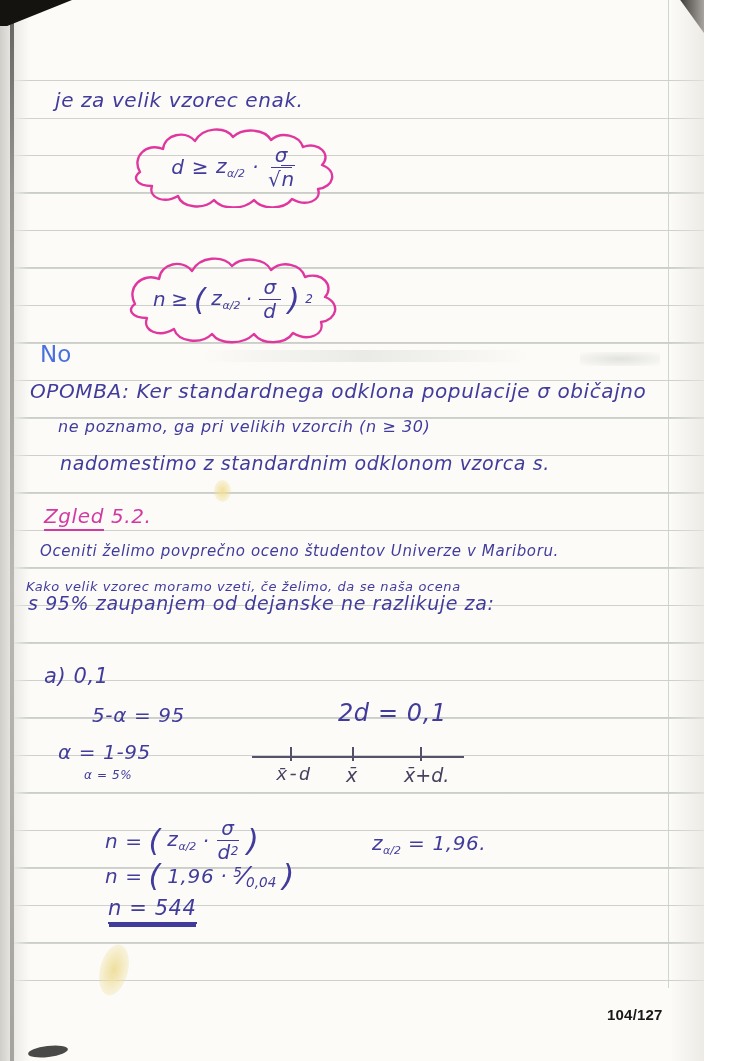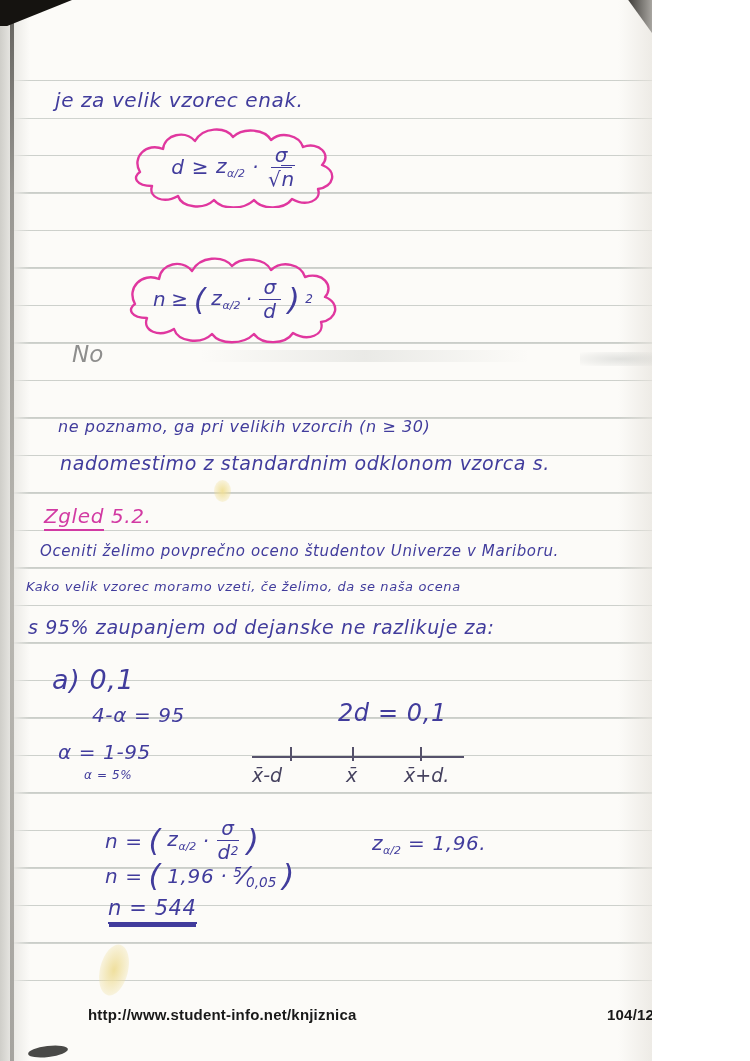--- a/index.html
+++ b/index.html
@@ -1,17 +1,17 @@
 <!DOCTYPE html>
 <html><head>
 <meta charset="utf-8">
 <style>
   html,body{margin:0;padding:0;background:#ffffff;}
   .page{
-    position:relative;width:652px;height:1061px;overflow:hidden;
+    position:relative;width:704px;height:1061px;overflow:hidden;
     background:#fcfbf8;
     font-family:"DejaVu Sans",sans-serif;
   }
   
   .ruling{
     position:absolute;left:0;top:80px;width:750px;height:902px;
     background:repeating-linear-gradient(to bottom,
       #c2c6c1 0px,#c9cdc8 1.2px,rgba(0,0,0,0) 1.2px,rgba(0,0,0,0) 37.5px);
     opacity:.85;pointer-events:none;
   }
@@ -32,21 +32,21 @@
     background:radial-gradient(#f0df96,rgba(240,223,150,0));opacity:.95;}
   .smudge-b{position:absolute;left:100px;top:944px;width:28px;height:52px;border-radius:50%;
     background:radial-gradient(#efdf9d,rgba(239,223,157,0));transform:rotate(14deg);}
   .bleed-smudge1{position:absolute;left:200px;top:350px;width:330px;height:12px;
     background:linear-gradient(to right,rgba(150,155,150,0),rgba(150,155,150,.18),rgba(150,155,150,0));}
   .bleed-smudge2{position:absolute;left:580px;top:352px;width:80px;height:14px;
     background:radial-gradient(rgba(145,150,148,.25),rgba(145,150,148,0));}
   
   .hw{position:absolute;font-style:italic;color:#413c9c;letter-spacing:.6px;white-space:nowrap;}
   .hw-pink{color:#d23aa3;}
-  .bleed-text{position:absolute;font-style:italic;color:#737373;opacity:.8;margin-left:32px;}
+  .bleed-text{position:absolute;color:#1d4ed8;opacity:.8;}
   .sub{font-size:.55em;vertical-align:-.4em;letter-spacing:0;}
   .sup{font-size:.6em;vertical-align:.6em;letter-spacing:0;}
   .frac{display:inline-flex;flex-direction:column;align-items:center;vertical-align:middle;line-height:1.05;margin:0 2px;}
   .frac .fnum{border-bottom:1.7px solid currentColor;padding:0 4px 1px;}
   .frac .fden{padding-top:1px;}
   .radical{white-space:nowrap;}
   .radical .rad-arg{border-top:1.7px solid currentColor;padding-top:1px;}
   .paren{font-size:1.55em;font-weight:300;vertical-align:middle;line-height:1;}
   .formula-row{display:inline-flex;align-items:center;gap:7px;}
   .cloud-box{position:absolute;}
@@ -136,44 +136,48 @@
           <span class="fden">d</span>
         </span>
         <span class="paren">)</span>
         <span class="sup">2</span>
       </span>
     </div>
   </div>
 
   <div class="bleed-text" style="left:40px;top:341px;font-size:23px;">No</div>
 
+  <div class="hw" style="left:30px;top:379px;font-size:20px;">
+    <span>OPOMBA:</span>
+    <span>Ker standardnega odklona populacije σ običajno</span>
+  </div>
   <div class="hw" style="left:58px;top:417px;font-size:16px;">ne poznamo, ga pri velikih vzorcih (n ≥ 30)</div>
   <div class="hw" style="left:60px;top:452px;font-size:19px;">nadomestimo z standardnim odklonom vzorca s.</div>
 
   <div class="hw hw-pink" style="left:44px;top:504px;font-size:20px;">
     <span class="underline-word">Zgled</span>
     <span>5.2.</span>
   </div>
 
   <div class="hw" style="left:40px;top:542px;font-size:15px;text-align:right;">Oceniti želimo povprečno oceno študentov Univerze v Mariboru.</div>
   <div class="hw" style="left:26px;top:579px;font-size:13px;">Kako velik vzorec moramo vzeti, če želimo, da se naša ocena</div>
-  <div class="hw" style="left:28px;top:616px;font-size:19px;">s 95% zaupanjem od dejanske ne razlikuje za:</div>
-
-  <div class="hw" style="left:52px;top:664px;font-size:27px;">a) 0,1</div>
-  <div class="hw" style="left:92px;top:703px;font-size:20px;">4-α = 95</div>
+  <div class="hw" style="left:28px;top:592px;font-size:19px;">s 95% zaupanjem od dejanske ne razlikuje za:</div>
+
+  <div class="hw" style="left:44px;top:664px;font-size:21px;">a) 0,1</div>
+  <div class="hw" style="left:92px;top:703px;font-size:20px;">5-α = 95</div>
   <div class="hw" style="left:338px;top:699px;font-size:24px;">2d = 0,1</div>
   <div class="hw" style="left:58px;top:740px;font-size:20px;">α = 1-95</div>
   <div class="hw" style="left:84px;top:768px;font-size:12px;">α = 5%</div>
 
   <div class="nline" style="left:252px;top:742px;width:212px;height:50px;">
     <div class="axis"></div>
     <div class="tick" style="left:38px;"></div>
     <div class="tick" style="left:100px;"></div>
     <div class="tick" style="left:168px;"></div>
-    <div class="lbl" style="left:0;">x̄-d</div>
+    <div class="lbl" style="left:24px;font-family:Liberation Mono, monospace;">x̄-d</div>
     <div class="lbl" style="left:94px;">x̄</div>
     <div class="lbl" style="left:152px;">x̄+d.</div>
   </div>
 
   <div class="hw" style="left:105px;top:818px;font-size:20px;">
     <span class="formula-row" style="gap:6px;">
       <span>n =</span>
       <span class="paren">(</span>
       <span><span>z</span><span class="sub">α/2</span></span>
       <span>·</span>
@@ -191,26 +195,25 @@
     <span>1,96.</span>
   </div>
 
   <div class="hw" style="left:105px;top:860px;font-size:20px;">
     <span class="formula-row" style="gap:6px;">
       <span>n =</span>
       <span class="paren">(</span>
       <span>1,96</span>
       <span>·</span>
       <span class="sfrac">
-        <span class="top">5</span><span class="slash">⁄</span><span class="bot">0,05</span>
+        <span class="top">5</span><span class="slash">⁄</span><span class="bot">0,04</span>
       </span>
       <span class="paren">)</span>
     </span>
   </div>
 
   <div class="hw" style="left:108px;top:896px;font-size:21px;">
     <span class="result-underline">n = 544</span>
   </div>
 
-  <div class="footer-text" style="left:88px;top:1006px;">http://www.student-info.net/knjiznica</div>
   <div class="footer-text" style="left:607px;top:1006px;">104/127</div>
 
 </div>
 
 </body></html>

